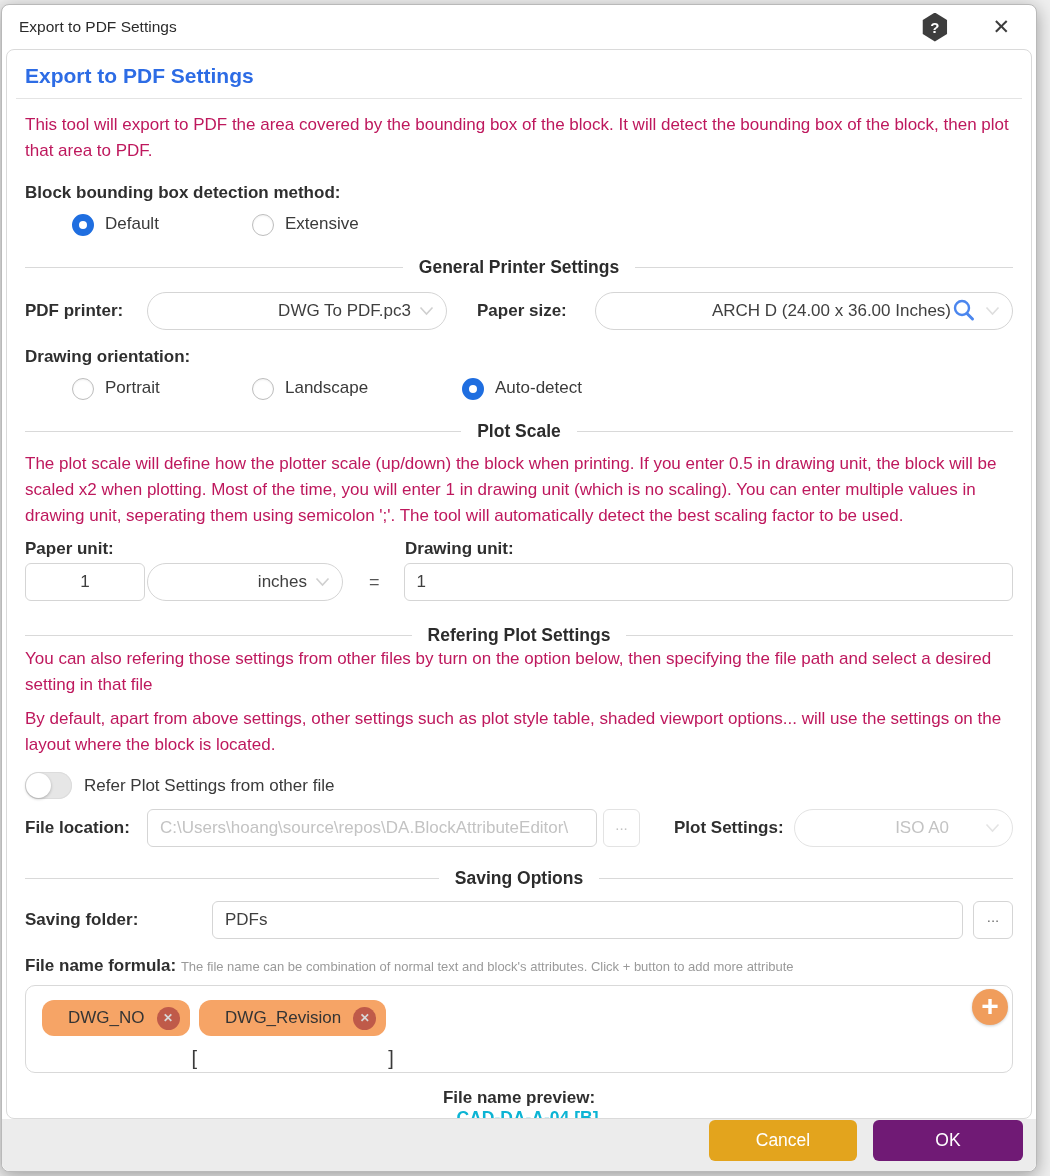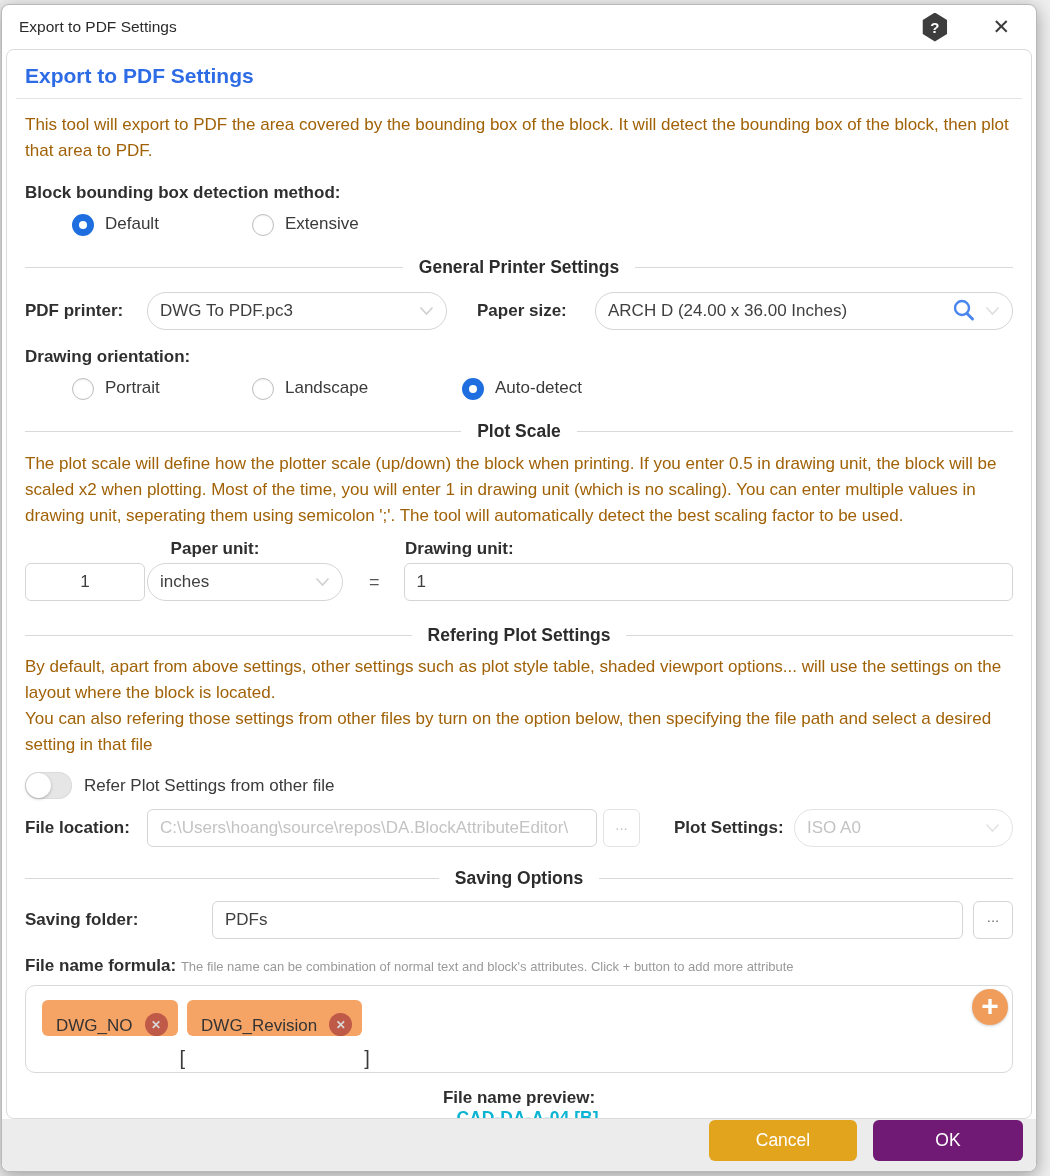--- a/index.html
+++ b/index.html
@@ -29,21 +29,21 @@
     color:#fff; font-size:15px; font-weight:bold; cursor:pointer;
   }
   .close-x { font-size:21px; color:#3d3d3d; cursor:pointer; padding:2px 6px; font-weight:300; margin-right:6px;}
   
   .card {
     margin:0 4px; border:1px solid #dadada; border-radius:8px;
     background:#fff; flex:1; padding:10px 9px 0 9px; overflow:hidden;
   }
   .page-title { color:#2d6ce5; font-size:21px; font-weight:bold; padding:4px 0 10px 9px; }
   .title-divider { height:1px; background:#e4e4e4; }
-  .gray-text { color:#a16207; font-size:17px; line-height:26px; }
+  .gray-text { color:#be185d; font-size:17px; line-height:26px; }
   .intro { margin:13px 9px 0 9px; }
   .bold-label { color:#2f2f2f; font-size:17px; font-weight:bold; }
   .block-label { margin:19px 9px 0 9px; }
   
   .radio-row { display:flex; align-items:center; margin:11px 0 0 56px; }
   .radio-item { display:flex; align-items:flex-start; cursor:pointer; }
   .radio-item.w1 { width:180px; }
   .radio-item.w2 { width:210px; }
   .radio-circle {
     width:22px; height:22px; border-radius:50%; background:#fff;
@@ -55,21 +55,21 @@
   
   .section-header { display:flex; align-items:center; margin:21px 9px 0 9px; }
   .section-header .line { flex:1; height:1px; background:#d9d9d9; }
   .section-header .stitle { padding:0 16px; font-size:17.5px; font-weight:bold; color:#2c2c2c; white-space:nowrap; }
   
   .fieldrow { display:flex; align-items:center; margin:14px 9px 0 9px; }
   .selectbox, .textinput {
     height:38px; border:1px solid #d5d5d5; border-radius:6px; background:#fff;
     display:flex; align-items:center; font-size:17px; color:#3f3f3f; padding:0 12px;
   }
-  .selectbox { justify-content:space-between; cursor:pointer;border-radius:19px; }
+  .selectbox { justify-content:flex-end; cursor:pointer;border-radius:19px; }
   .selectbox .val { white-space:nowrap; overflow:hidden; }
   .chev { flex:none; margin-left:8px; display:flex; align-items:center; }
   .textinput { width:100%; outline:none; font-family:"Liberation Sans",sans-serif; }
   input.textinput { display:block; }
   .disabled .val, input:disabled, .textinput.dis { color:#c3c3c3; }
   .disabled { border-color:#e3e3e3; }
   .browse-btn {
     height:38px; width:37px; border:1px solid #d5d5d5; border-radius:6px; background:#fff;
     font-size:15px; color:#707070; cursor:pointer; flex:none;
     display:flex; align-items:center; justify-content:center; padding-bottom:8px;
@@ -88,22 +88,22 @@
   .toggle-label { margin-left:12px; font-size:17px; color:#3a3a3a; }
   
   .formula-line { margin:15px 9px 0 9px; font-size:17px; line-height:24px; white-space:nowrap; }
   .formula-hint { color:#9a9a9a; font-size:13px; }
   .formula-box {
     position:relative; margin:6px 9px 0 9px; height:88px;
     border:1px solid #d9d9d9; border-radius:10px; background:#fff;
     display:flex; align-items:flex-start; padding:14px 0 0 16px;
   }
   .chip {
-    background:#f6a466; border-radius:6px; height:36px;
-    display:flex; align-items:flex-end; padding:0 10px 0 14px; cursor:pointer;
+    background:#f6a466; border-radius:12px; height:36px;
+    display:flex; align-items:center; padding:0 10px 0 26px; cursor:pointer;
   }
   .chip-label { font-size:17px; color:#343434; margin-right:12px; }
   .chip-x {
     width:23px; height:23px; border-radius:50%; background:#bf5a49;
     color:#d8d8d8; font-size:12px; font-weight:bold;
     display:flex; align-items:center; justify-content:center; cursor:pointer;
   }
   .bracket { font-size:20px; color:#3a3a3a; align-self:flex-end; margin:0 2px 2px 2px; }
   .add-btn {
     position:absolute; top:3px; right:4px; width:36px; height:36px; border-radius:50%;
@@ -121,21 +121,21 @@
   }
   .btn {
     height:41px; border:none; border-radius:6px; color:#fff; font-size:17.5px;
     font-family:"Liberation Sans",sans-serif; cursor:pointer;
   }
   .btn-cancel { width:148px; background:#e3a41d; }
   .btn-ok { width:150px; background:#701a75; }
   
   .equals { font-size:18px; color:#555; margin:0 24px 0 26px; }
   .unit-labels { display:flex; margin:10px 9px 0 9px; }
-  .unit-labels .l1 { width:380px;text-align:center; }
+  .unit-labels .l1 { width:380px; }
   .refer-para { margin:8px 9px 0 9px; }
   .svg-icon { display:block; }
 </style>
 </head>
 <body>
 
 <div class="dialog">
 
   <div class="titlebar">
     <span class="titlebar-text">Export to PDF Settings</span>
@@ -236,36 +236,36 @@
       </div>
       <span class="equals">=</span>
       <input class="textinput" style="flex: 1 1 0%;" value="1">
     </div>
 
     <div class="section-header" style="margin-top:24px;">
       <span class="line"></span>
       <span class="stitle">Refering Plot Settings</span>
       <span class="line"></span>
     </div>
+    <p class="gray-text" style="margin:0 9px 0 9px;">You can also refering those settings from other files by turn on the option below, then specifying the file path and select a desired setting in that file</p>
     <p class="gray-text refer-para">By default, apart from above settings, other settings such as plot style table, shaded viewport options... will use the settings on the layout where the block is located.</p>
-    <p class="gray-text" style="margin:0 9px 0 9px;">You can also refering those settings from other files by turn on the option below, then specifying the file path and select a desired setting in that file</p>
 
     <div class="toggle-row">
       <span class="toggle">
           <span class="knob"></span>
         </span>
       <span class="toggle-label">Refer Plot Settings from other file</span>
     </div>
 
     <div class="fieldrow" style="margin-top:10px;">
       <span class="bold-label" style="width:122px;">File location:</span>
       <input class="textinput dis" style="width: 450px;" disabled="" value="C:\Users\hoang\source\repos\DA.BlockAttributeEditor\">
       <button class="browse-btn dis" style="margin-left:6px;">...</button>
       <span class="bold-label" style="margin-left:34px; width:120px;">Plot Settings:</span>
-      <div class="selectbox disabled" style="flex:1;">
+      <div class="selectbox disabled" style="flex:1;gap:28px;">
         <span class="val">ISO A0</span>
         <span class="chev">
           <svg class="svg-icon" width="15" height="10" viewBox="0 0 15 10">
               <path d="M1.5 1.5 L7.5 8 L13.5 1.5" fill="none" stroke="#e4e4e4" stroke-width="1.6"></path>
             </svg>
         </span>
       </div>
     </div>
 
     <div class="section-header">

